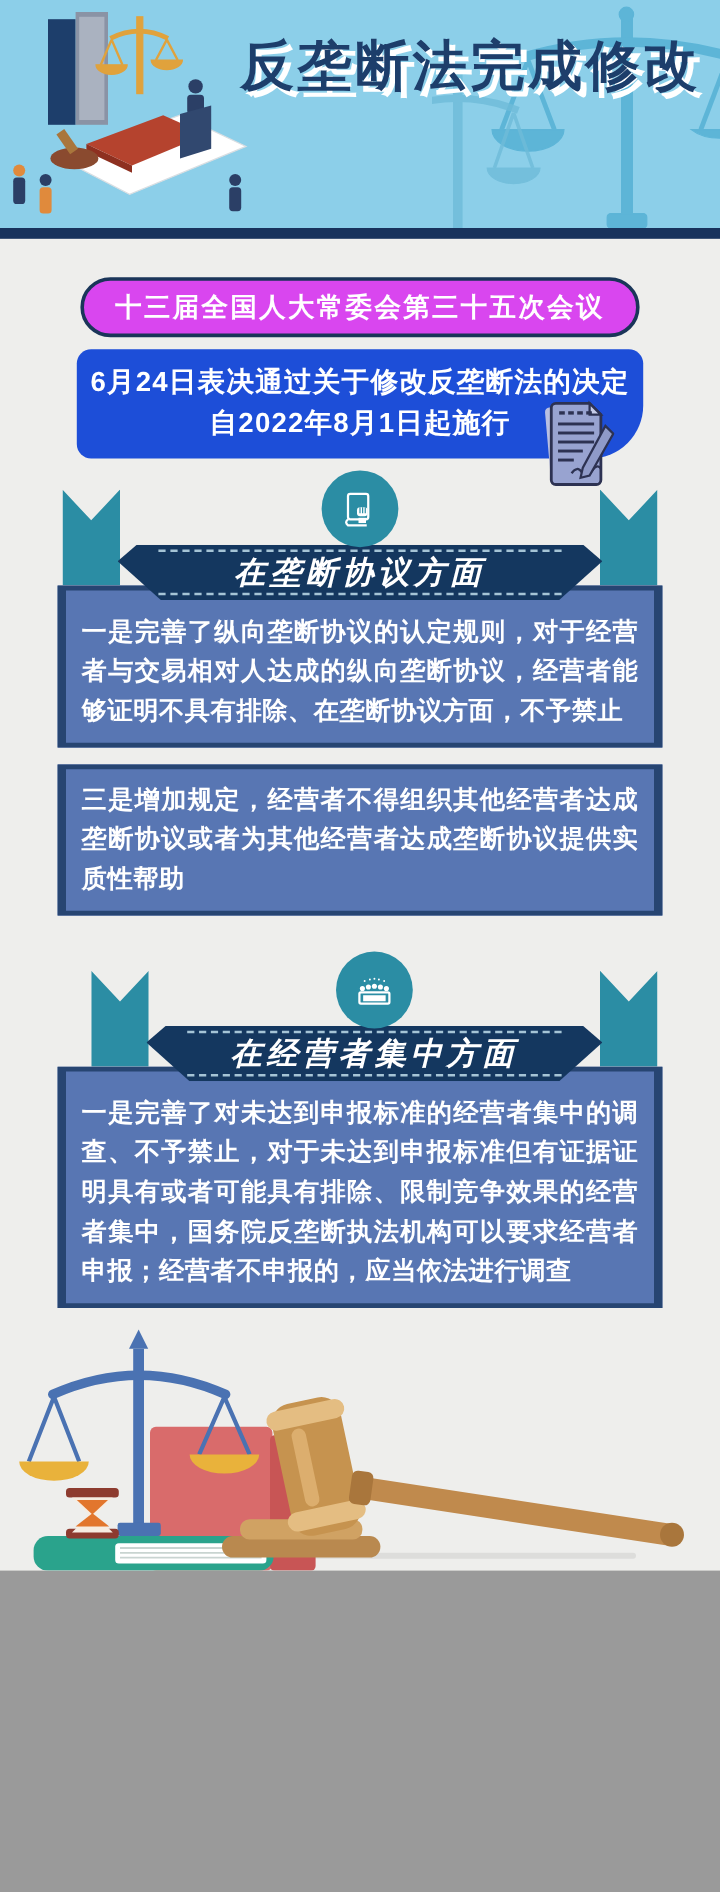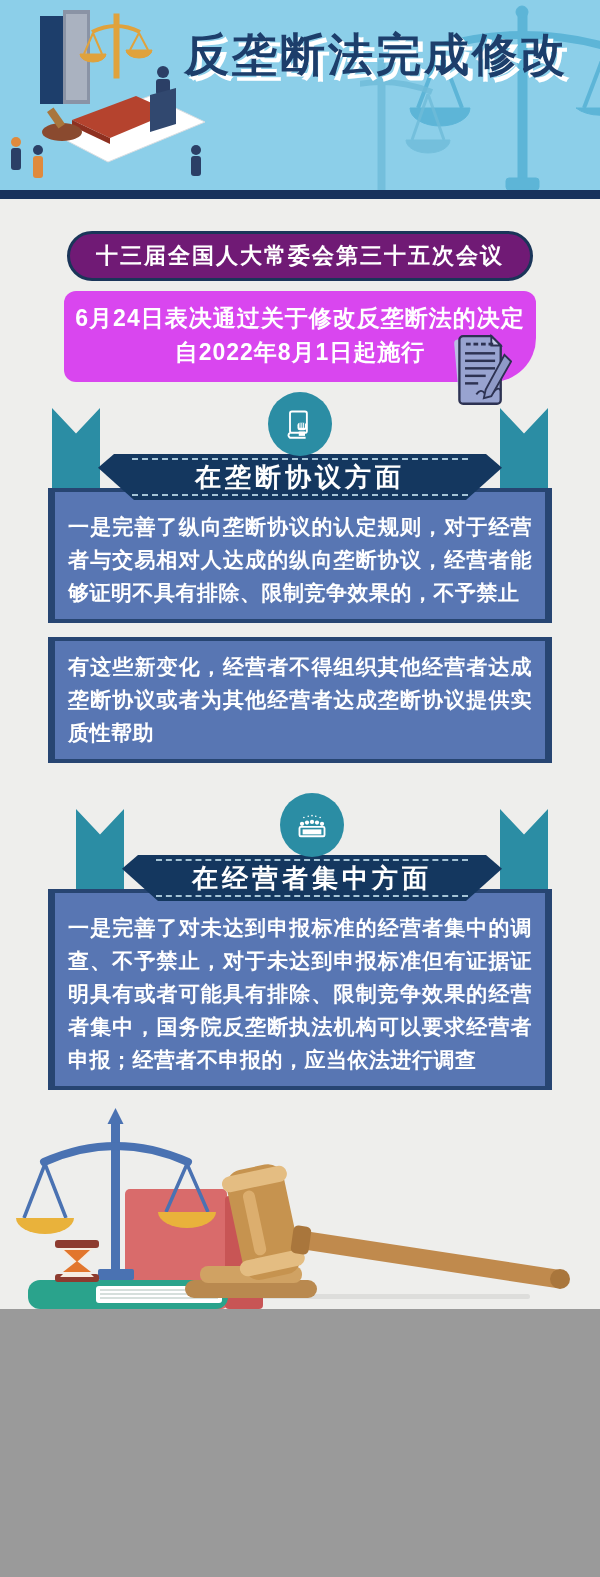--- a/index.html
+++ b/index.html
@@ -7,50 +7,50 @@
   body { display:flex; justify-content:center; }
   .page {
     width:600px; background:#eeeeec; overflow:hidden;
     font-family:"Liberation Sans","DejaVu Sans",sans-serif;
   }
 
   
   .header { position:relative; height:190px; background:#8ccfe9; overflow:hidden; }
   .header-art  { position:absolute; left:0; bottom:0; z-index:1; }
   .watermark   { position:absolute; right:0; top:0; z-index:0; }
-  .title-wrap  { position:absolute; left:184px; top:22px; z-index:2; }
+  .title-wrap  { position:absolute; left:200px; top:22px; z-index:2; }
   .title-line {
     display:block; font-size:45px; font-weight:900; letter-spacing:3px;
     color:#1d3e6b; text-shadow:5px 5px 0 #ffffff; line-height:1.45; white-space:nowrap;
   }
   .navy-divider { height:9px; background:#18325c; }
 
   
   .badge {
     display:block; width:fit-content; margin:32px auto 0; padding:7px 26px;
-    background:#701a75; border:3px solid #1a3559; border-radius:28px;
+    background:#d946ef; border:3px solid #1a3559; border-radius:28px;
     color:#fff; font-size:22px; font-weight:bold; letter-spacing:2px;
   }
   .decision-box {
     position:relative; width:472px; margin:10px auto 0; padding:10px 8px 13px;
-    background:#d946ef; border-radius:12px 12px 44px 12px;
+    background:#1d4ed8; border-radius:12px 12px 44px 12px;
     text-align:center; color:#fff; font-weight:bold; font-size:23px;
     line-height:34px; letter-spacing:1px;
   }
   .doc-icon { position:absolute; right:24px; bottom:-26px; z-index:5; }
 
   
   .sec-head { position:relative; margin-top:10px; }
   .sec-head.second { margin-top:30px;margin-left:24px; }
   .icon-circle {
     width:64px; height:64px; border-radius:50%; background:#2b8da4;
     margin:0 auto; display:flex; align-items:center; justify-content:center;
     position:relative; z-index:4;
   }
-  .ribbon { position:relative; height:42px; margin-top:-2px; }
+  .ribbon { position:relative; height:42px; margin-top:-2px;font-style:italic; }
   .tail {
     position:absolute; top:-46px; width:48px; height:80px; background:#2b8da4;
     clip-path:polygon(0 0,50% 32%,100% 0,100% 100%,0 100%); z-index:1;
   }
   .tail.l { left:52px; } .tail.r { right:52px; }
   .banner {
     position:absolute; left:98px; right:98px; top:0; bottom:-4px;
     background:#14375f; z-index:3;
     clip-path:polygon(16px 0,calc(100% - 16px) 0,100% 30%,calc(100% - 36px) 100%,36px 100%,0 30%);
     display:flex; align-items:center; justify-content:center;
@@ -181,22 +181,22 @@
       </svg>
     </div>
     <div class="ribbon">
       <div class="tail l"></div>
       <div class="tail r"></div>
       <div class="banner">
         <span class="banner-title">在垄断协议方面</span>
       </div>
     </div>
   </div>
-  <div class="block first">一是完善了纵向垄断协议的认定规则，对于经营者与交易相对人达成的纵向垄断协议，经营者能够证明不具有排除、限制竞争效果的，不予禁止</div>
-  <div class="block">有这些新变化，经营者不得组织其他经营者达成垄断协议或者为其他经营者达成垄断协议提供实质性帮助</div>
+  <div class="block first">一是完善了纵向垄断协议的认定规则，对于经营者与交易相对人达成的纵向垄断协议，经营者能够证明不具有排除、在垄断协议方面，不予禁止</div>
+  <div class="block">三是增加规定，经营者不得组织其他经营者达成垄断协议或者为其他经营者达成垄断协议提供实质性帮助</div>
 
   <div class="sec-head second">
     <div class="icon-circle">
       <svg width="40" height="40" viewBox="0 0 64 64">
         <g fill="#fff">
           <circle cx="16" cy="30" r="3.4"></circle>
             <circle cx="24" cy="28" r="3.4"></circle>
             <circle cx="32" cy="27" r="3.4"></circle>
           <circle cx="40" cy="28" r="3.4"></circle>
             <circle cx="48" cy="30" r="3.4"></circle>

